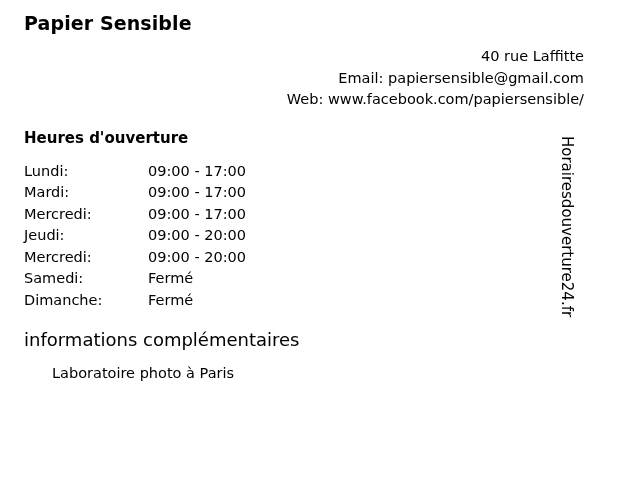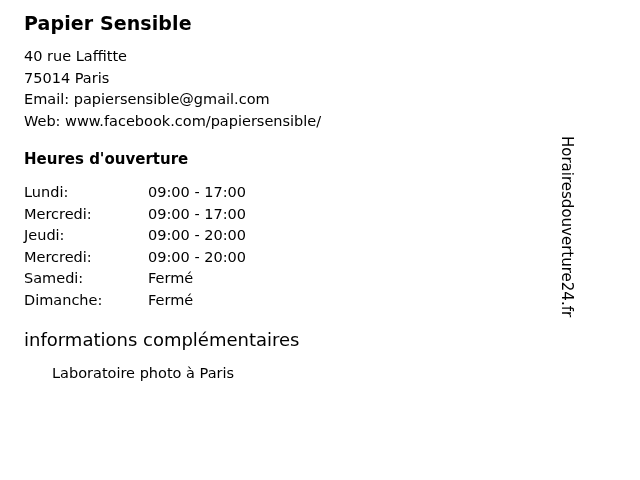--- a/index.html
+++ b/index.html
@@ -35,20 +35,21 @@
     margin: 0 0 10px 0;
     letter-spacing: 0.1px;
   }
   .address-block {
     font-size: 14.5px;
     line-height: 21.5px;
     margin-bottom: 16px;
   }
   .address-line {
     white-space: nowrap;
+    text-align: right;
   }
   .section-title {
     font-size: 15px;
     font-weight: bold;
     line-height: 22px;
     margin: 0 0 12px 0;
   }
   .hours-table {
     border-collapse: collapse;
     margin-bottom: 18px;
@@ -97,31 +98,34 @@
 <body>
 
 <div class="page">
 
   <div class="content">
 
     <h1 class="business-name">Papier Sensible</h1>
 
     <div class="address-block">
       <div class="address-line">40 rue Laffitte</div>
-      <div class="address-line">75014 Paris</div>
       <div class="address-line">Email: papiersensible@gmail.com</div>
       <div class="address-line">Web: www.facebook.com/papiersensible/</div>
     </div>
 
     <h2 class="section-title">Heures d'ouverture</h2>
 
     <table class="hours-table">
       <tbody>
         <tr>
           <td class="hours-day">Lundi:</td>
+          <td class="hours-time">09:00 - 17:00</td>
+        </tr>
+        <tr>
+          <td class="hours-day">Mardi:</td>
           <td class="hours-time">09:00 - 17:00</td>
         </tr>
         <tr>
           <td class="hours-day">Mercredi:</td>
           <td class="hours-time">09:00 - 17:00</td>
         </tr>
         <tr>
           <td class="hours-day">Jeudi:</td>
           <td class="hours-time">09:00 - 20:00</td>
         </tr>

